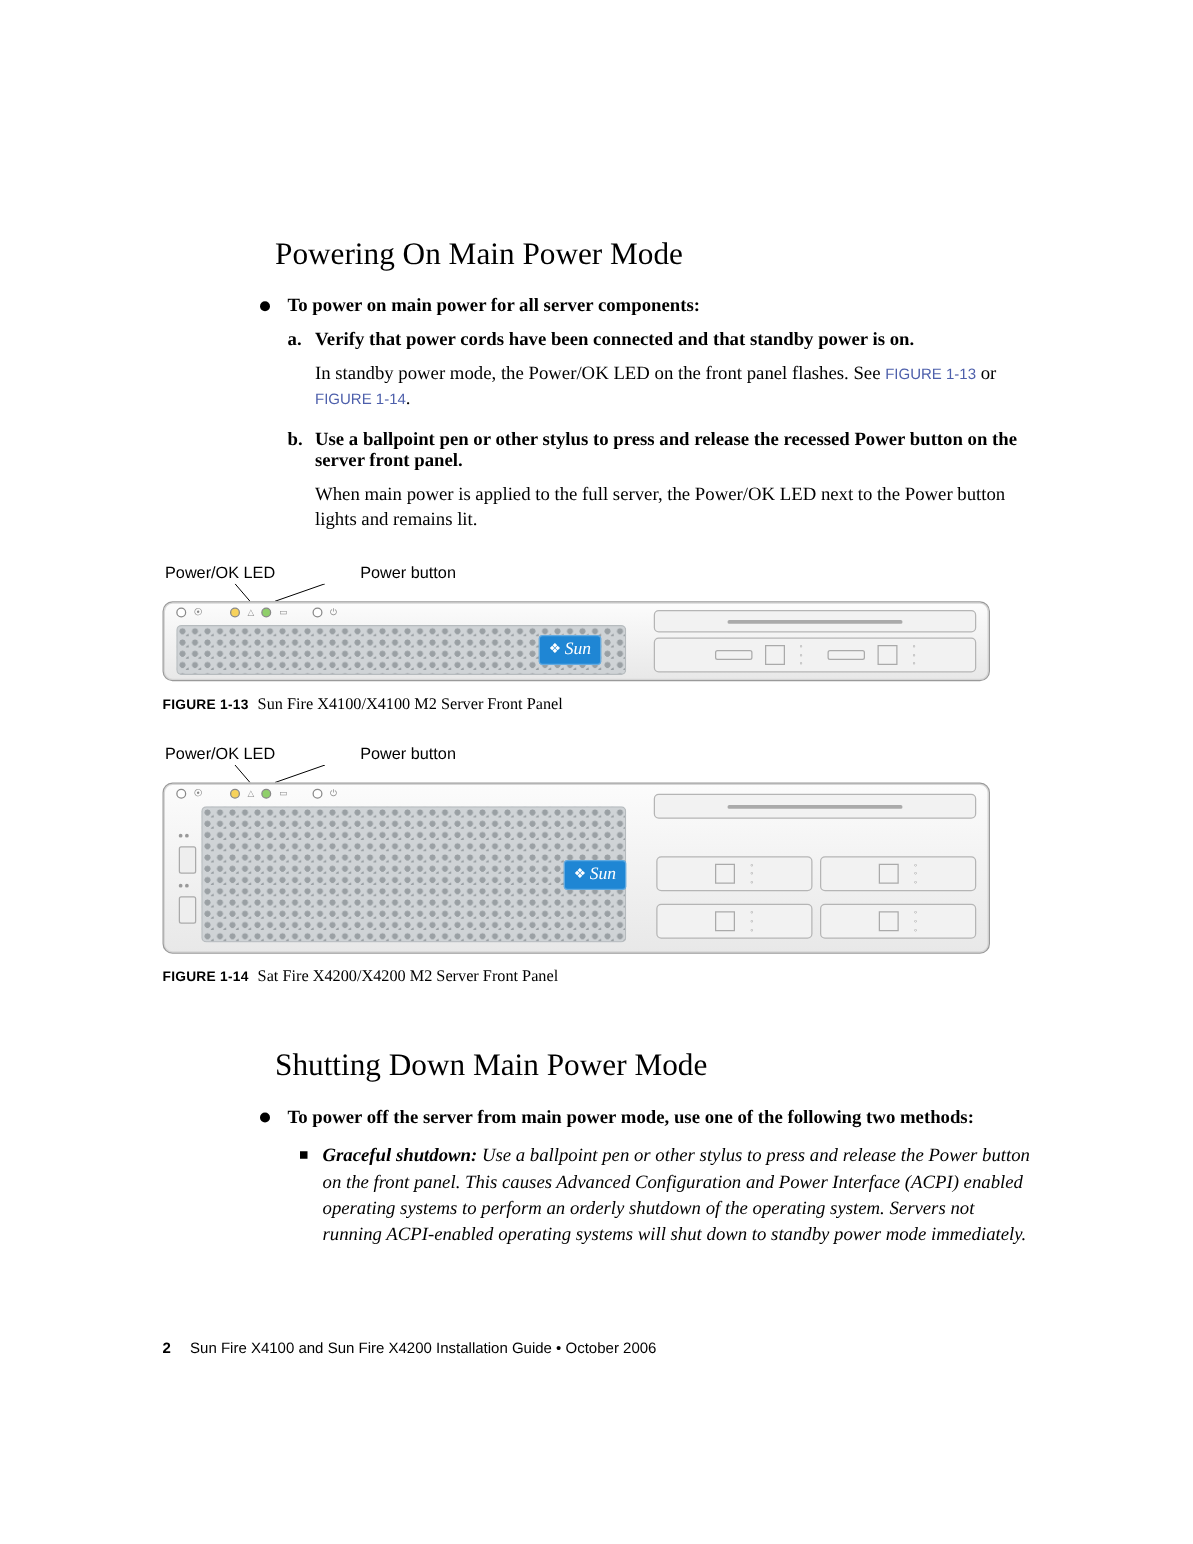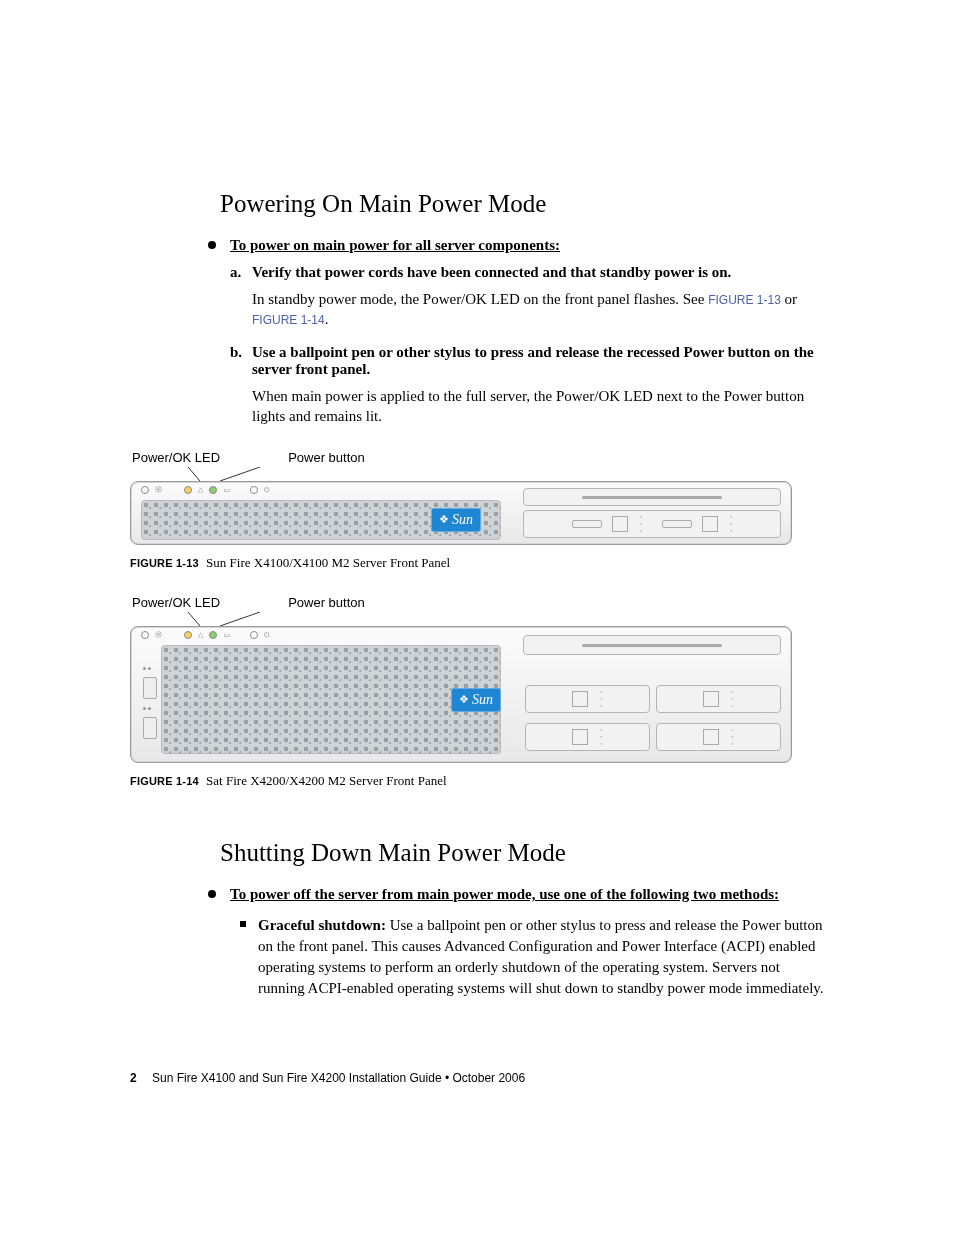--- a/index.html
+++ b/index.html
@@ -26,21 +26,20 @@
   }
   ul.bullet {
     list-style: none;
     padding: 0;
     margin: 0 0 0 78px;
   }
   ul.bullet > li {
     position: relative;
     padding-left: 22px;
     margin-bottom: 8px;
-    text-decoration: underline;
   }
   ul.bullet > li::before {
     content: "";
     position: absolute;
     left: 0;
     top: 5px;
     width: 8px;
     height: 8px;
     background: #000;
     border-radius: 50%;
@@ -75,20 +74,21 @@
   }
   .xref {
     color: #4d5fab;
     font-size: 12px;
     font-family: Arial, Helvetica, sans-serif;
   }
   ul.square {
     list-style: none;
     padding: 0;
     margin: 12px 0 0 110px;
+    font-style: italic;
   }
   ul.square > li {
     position: relative;
     padding-left: 18px;
     font-size: 15px;
     line-height: 1.4;
   }
   ul.square > li::before {
     content: "";
     position: absolute;

